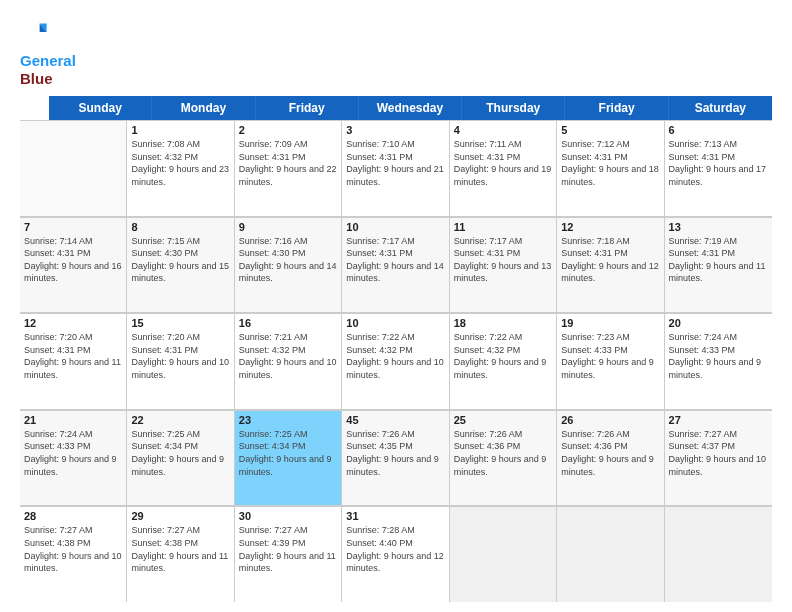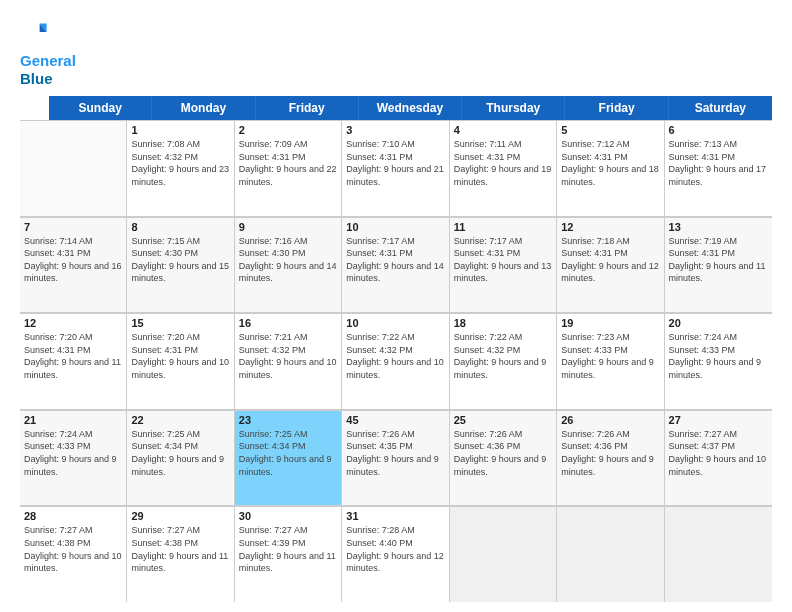--- a/index.html
+++ b/index.html
@@ -119,21 +119,21 @@
 
 <div class="page">
   <div class="header">
     <div class="logo">
       <div>
         <svg class="logo-icon" viewBox="0 0 40 40">
           <polygon points="28,8 38,8 38,20" fill="#2196F3"></polygon>
           <polygon points="28,8 38,20 28,20" fill="#1565C0"></polygon>
         </svg>
         <div class="logo-text">
-          <span>General</span><br><span style="color:#0369a1">Blue</span>
+          <span>General</span><br><span style="color:#7f1d1d">Blue</span>
         </div>
       </div>
     </div>
     <div class="title-block">
       <h1></h1>
       <h2></h2>
     </div>
   </div>
 
   <div class="calendar">

